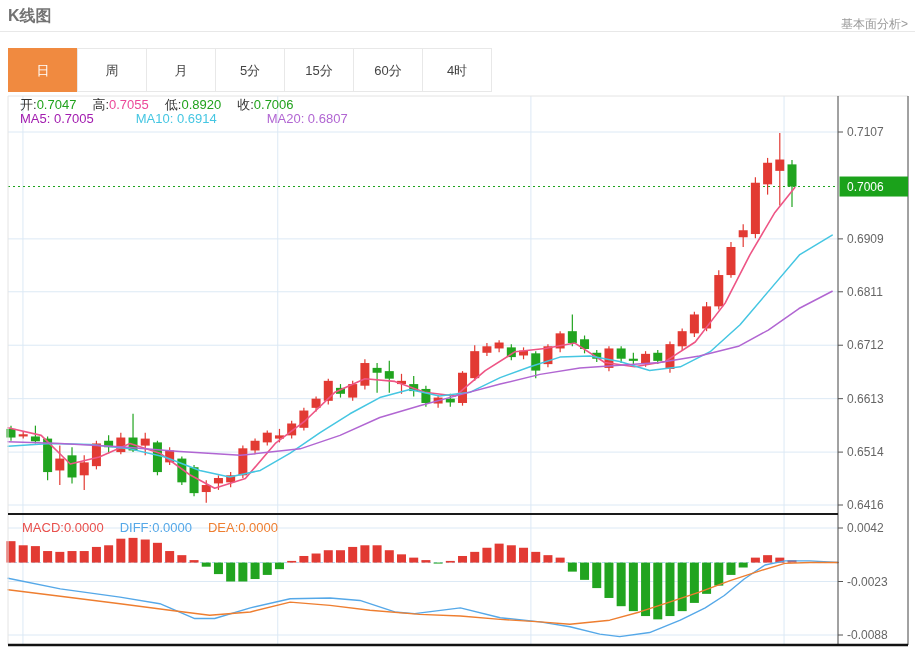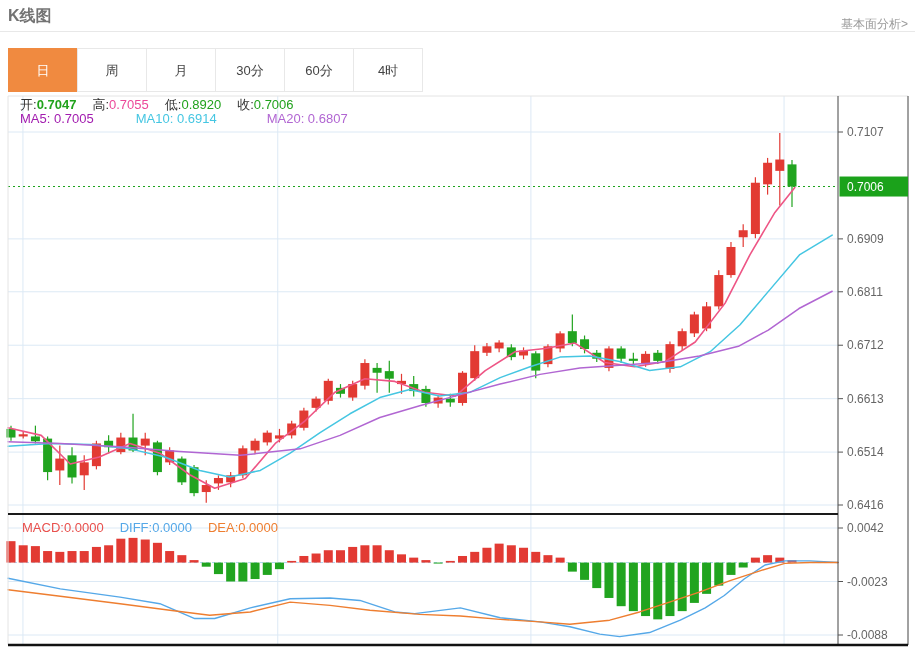--- a/index.html
+++ b/index.html
@@ -26,27 +26,28 @@
 <body>
 
 <div class="hdr-title">K线图</div>
 <a class="hdr-link">基本面分析&gt;</a>
 <div class="title-divider"></div>
 
 <div class="tabbar" id="tabbar">
     <div class="tab active" style="background: rgb(240, 138, 64);">日</div>
     <div class="tab">周</div>
     <div class="tab">月</div>
-    <div class="tab">30分</div>
+    <div class="tab">5分</div>
+    <div class="tab">15分</div>
     <div class="tab">60分</div>
     <div class="tab">4时</div>
   </div>
 
 <div class="ohlc-row">
-  <span class="lbl">开:</span><span class="val" style="color: rgb(33, 162, 28); font-weight: bold;">0.7047</span><span class="lbl">高:</span><span class="val" style="color: #ec4899;">0.7055</span><span class="lbl">低:</span><span class="val" style="color: rgb(33, 162, 28);">0.8920</span><span class="lbl">收:</span><span class="val" style="color: rgb(33, 162, 28);">0.7006</span>
+  <span class="lbl">开:</span><span class="val" style="color: rgb(33, 162, 28);">0.7047</span><span class="lbl">高:</span><span class="val" style="color: #ec4899;">0.7055</span><span class="lbl">低:</span><span class="val" style="color: rgb(33, 162, 28);">0.8920</span><span class="lbl">收:</span><span class="val" style="color: rgb(33, 162, 28);">0.7006</span>
 </div>
 
 <div class="ma-row">
   <span style="color: #a21caf;">MA5: 0.7005</span><span style="color: rgb(69, 198, 226); padding-left: 24px;">MA10: 0.6914</span><span style="color: rgb(177, 102, 210); padding-left: 32px;">MA20: 0.6807</span>
 </div>
 
 <div class="macd-row">
   <span style="color: rgb(232, 80, 77);">MACD:0.0000</span><span style="color: rgb(85, 168, 232);">DIFF:0.0000</span><span style="color: rgb(238, 126, 48);">DEA:0.0000</span>
 </div>
 

